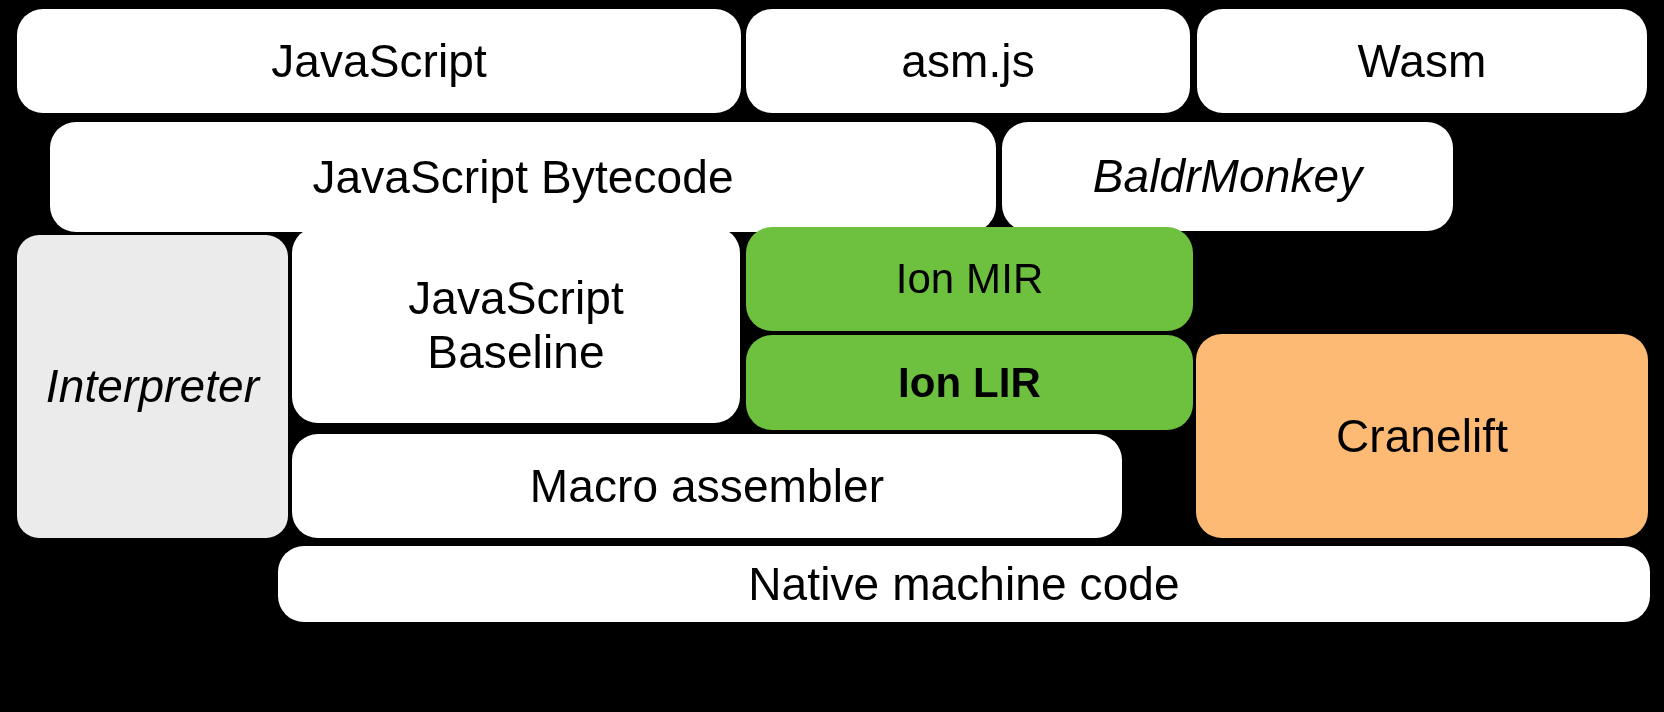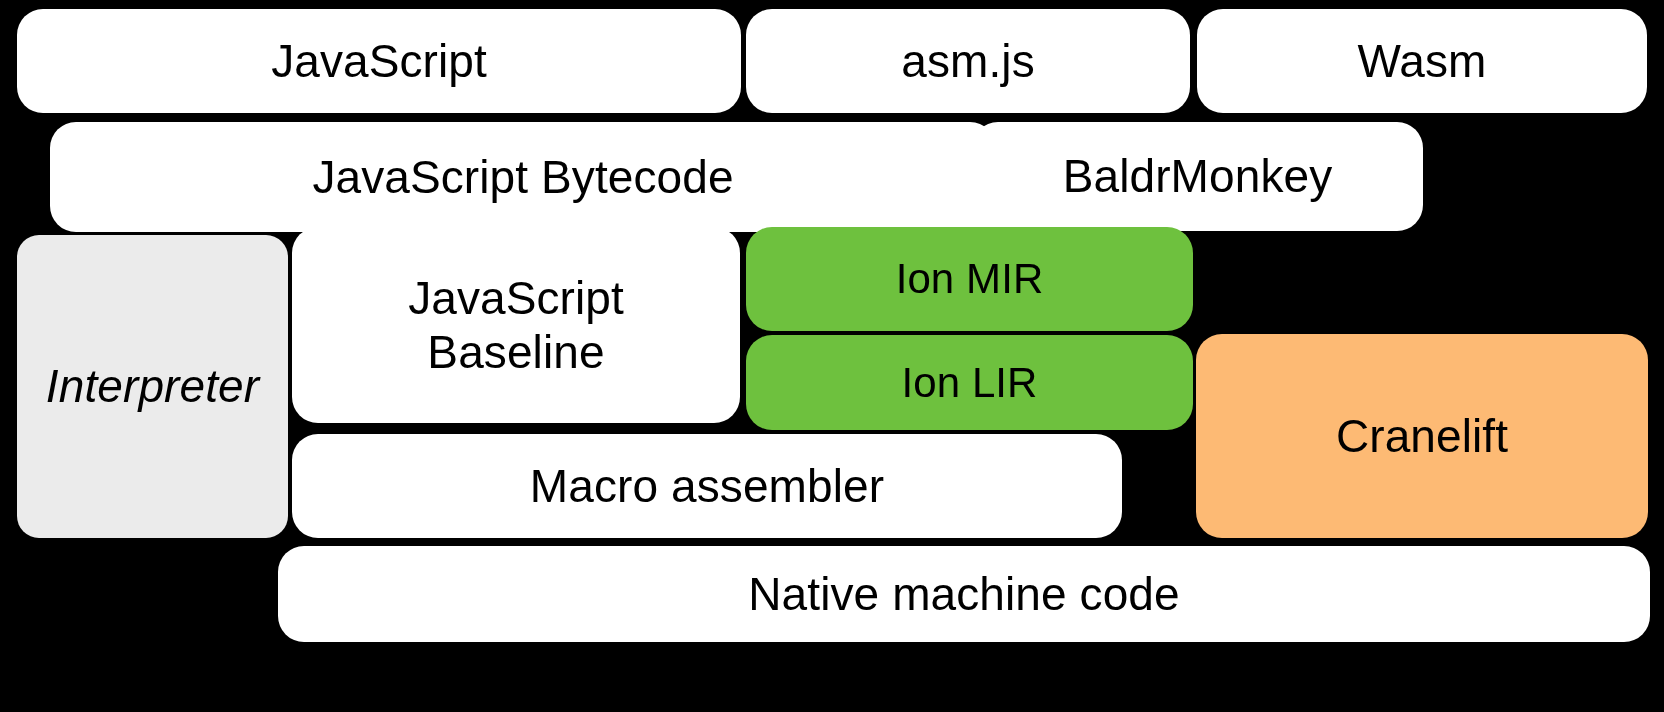--- a/index.html
+++ b/index.html
@@ -31,32 +31,32 @@
     letter-spacing: 0.1px;
   }
 
   
   .n-javascript      { left: 17px;   top: 9px;   width: 724px; height: 104px; background:#ffffff; font-size: 46px; }
   .n-asmjs           { left: 746px;  top: 9px;   width: 444px; height: 104px; background:#ffffff; font-size: 46px; }
   .n-wasm            { left: 1197px; top: 9px;   width: 450px; height: 104px; background:#ffffff; font-size: 46px; }
 
   
   .n-jsbytecode      { left: 17px;   top: 122px; width: 946px; height: 110px; background:#ffffff; font-size: 46px; margin-left: 33px; }
-  .n-baldrmonkey     { left: 972px;  top: 122px; width: 451px; height: 109px; background:#ffffff; font-size: 46px; }
+  .n-baldrmonkey     { left: 1002px;  top: 122px; width: 451px; height: 109px; background:#ffffff; font-size: 46px; font-style: italic; }
 
   
   .n-interpreter     { left: 17px;   top: 235px; width: 271px; height: 303px; background:#ebebeb; font-size: 46px; border-radius: 22px; font-style: italic; }
   .n-jsbaseline      { left: 292px;  top: 227px; width: 448px; height: 196px; background:#ffffff; font-size: 46px; }
   .n-ionmir          { left: 746px;  top: 227px; width: 447px; height: 104px; background:#6ec13e; font-size: 42px; }
-  .n-ionlir          { left: 746px;  top: 335px; width: 447px; height: 95px;  background:#6ec13e; font-size: 42px; }
+  .n-ionlir          { left: 746px;  top: 335px; width: 447px; height: 95px;  background:#6ec13e; font-size: 42px; font-weight: bold; }
   .n-cranelift       { left: 1196px; top: 334px; width: 452px; height: 204px; background:#fdba74; font-size: 46px; }
   .n-macroassembler  { left: 292px;  top: 434px; width: 830px; height: 104px; background:#ffffff; font-size: 46px; }
 
   
-  .n-nativecode      { left: 278px;  top: 546px; width: 1372px; height: 96px; background:#ffffff; font-size: 46px; }
+  .n-nativecode      { left: 278px;  top: 546px; width: 1372px; height: 76px; background:#ffffff; font-size: 46px; }
 </style>
 </head>
 <body>
 
 <div id="stage">
 
   <div class="node n-javascript">JavaScript</div>
 
   <div class="node n-asmjs">asm.js</div>
 

